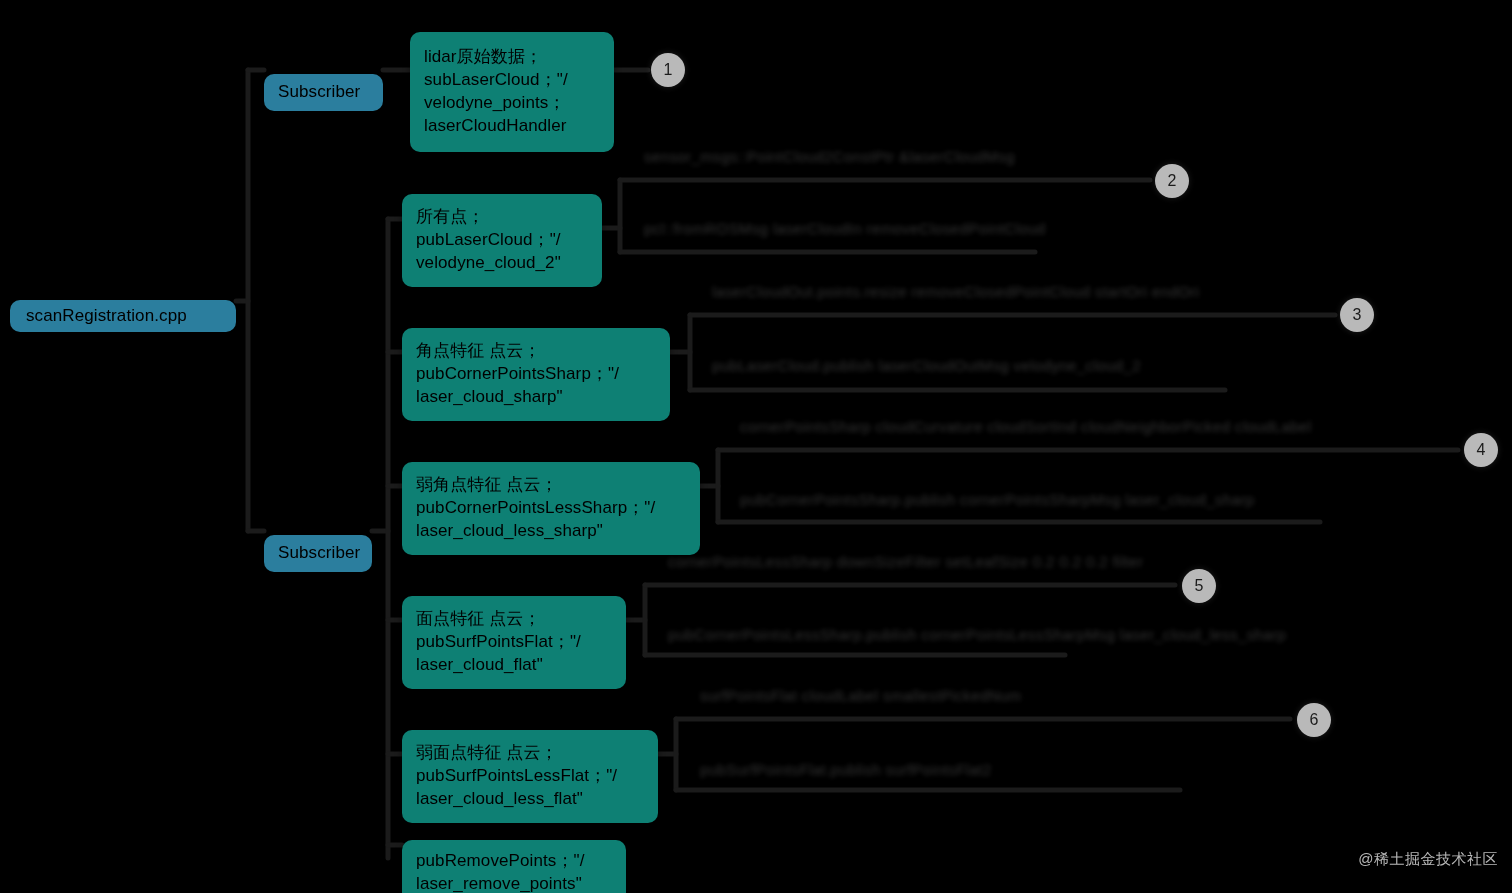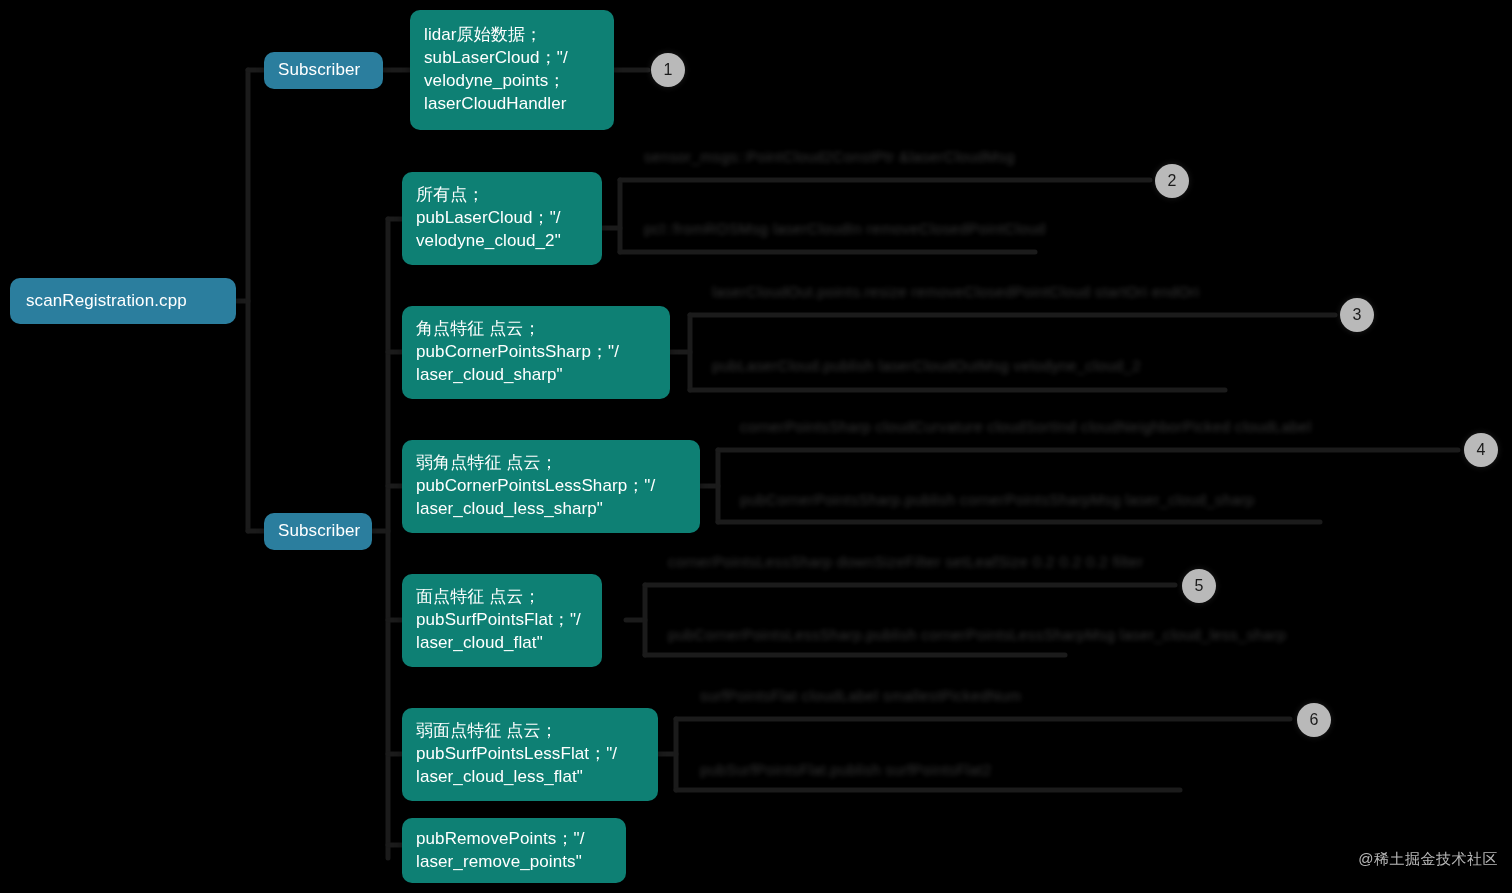--- a/index.html
+++ b/index.html
@@ -8,27 +8,28 @@
     width:1512px;height:893px;
     font-family:"Liberation Sans","DejaVu Sans",sans-serif;
     overflow:hidden;position:relative;
   }
   #canvas{position:absolute;left:0;top:0;width:1512px;height:893px;}
   svg.edges{position:absolute;left:0;top:0;width:1512px;height:893px;pointer-events:none;}
 
   .node{
     position:absolute;
     border-radius:10px;
-    color:#ffffff;
+    color:#000000;
     box-sizing:border-box;
     display:flex;align-items:center;
     white-space:pre-line;
     line-height:1.35;
     letter-spacing:.1px;
     box-shadow:0 2px 6px rgba(0,0,0,.55);
+    margin-top:22px;
   }
   .node.root{
     background:#2b7e9e;
     font-size:17px;
     padding:10px 16px;
     justify-content:flex-start;
   }
   .node.branch{
     background:#2b7e9e;
     font-size:17px;
@@ -124,21 +125,21 @@
       <path d="M645 585 L1175 585"></path>
       <path d="M645 655 L1065 655"></path>
 
       <path d="M658 754 L676 754"></path>
       <path d="M676 719 L676 790"></path>
       <path d="M676 719 L1290 719"></path>
       <path d="M676 790 L1180 790"></path>
     </g>
   </svg>
 
-  <div class="node root" style="left:10px;top:278px;width:226px;height:46px;padding-left:16px;">
+  <div class="node root" style="left:10px;top:278px;width:226px;height:32px;padding-left:16px;">
     <span>scanRegistration.cpp</span>
   </div>
 
   <div class="node branch" style="left:264px;top:52px;width:119px;height:37px;">
     <span>Subscriber</span>
   </div>
 
   <div class="node branch" style="left:264px;top:513px;width:108px;height:37px;">
     <span>Subscriber</span>
   </div>
@@ -161,21 +162,21 @@
 pubCornerPointsLessSharp；"/
 laser_cloud_less_sharp"</span>
   </div>
 
   <div class="node leaf" style="left:402px;top:306px;width:268px;height:93px;">
     <span>角点特征 点云；
 pubCornerPointsSharp；"/
 laser_cloud_sharp"</span>
   </div>
 
-  <div class="node leaf" style="left:402px;top:574px;width:200px;height:93px;">
+  <div class="node leaf" style="left:402px;top:574px;width:224px;height:93px;">
     <span>面点特征 点云；
 pubSurfPointsFlat；"/
 laser_cloud_flat"</span>
   </div>
 
   <div class="node leaf" style="left:402px;top:708px;width:256px;height:93px;">
     <span>弱面点特征 点云；
 pubSurfPointsLessFlat；"/
 laser_cloud_less_flat"</span>
   </div>

